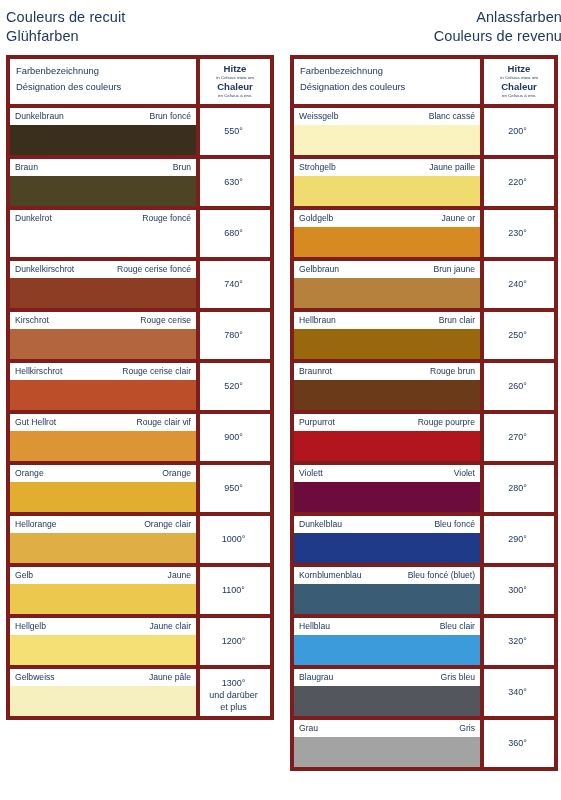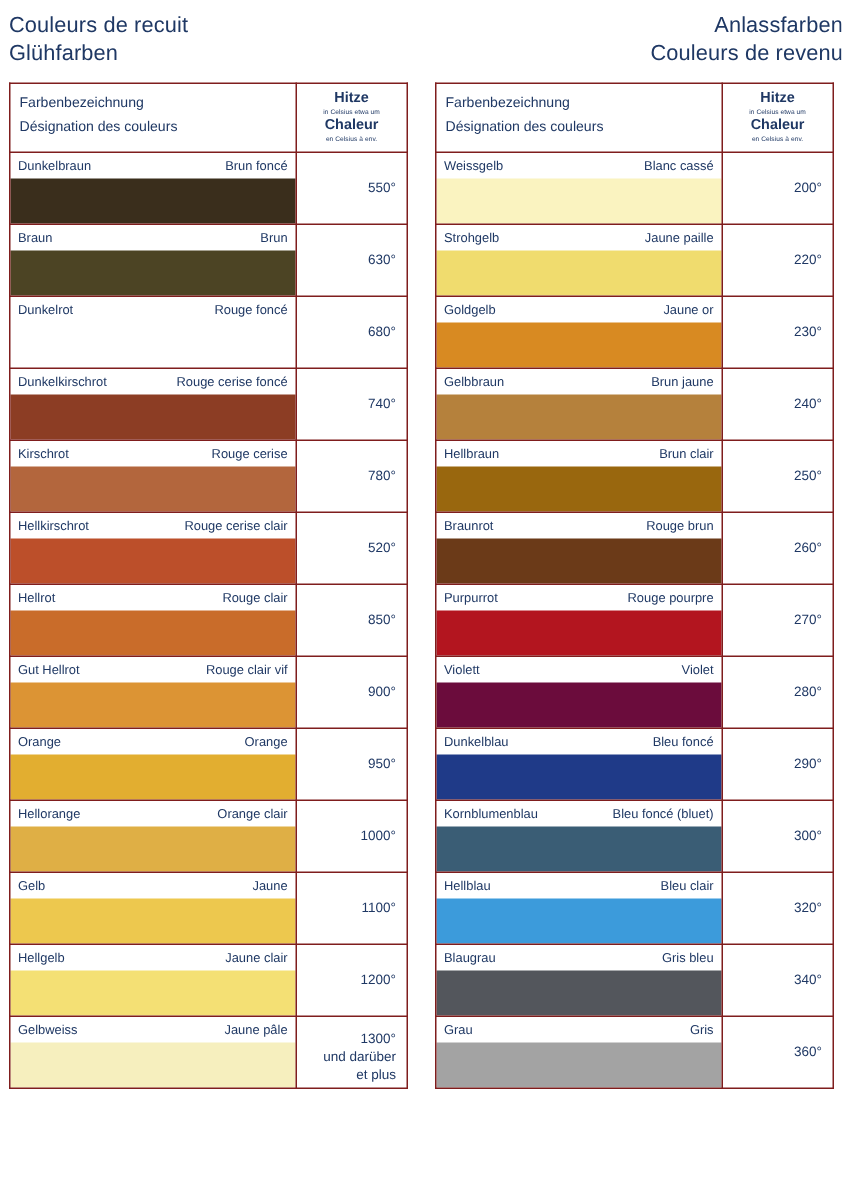--- a/index.html
+++ b/index.html
@@ -24,21 +24,21 @@
     height: 55px;
   }
   .panel-right .panel-title { text-align: right; }
 
   table.ct {
     width: 266px;
     border-collapse: collapse;
     table-layout: fixed;
     border: 1px solid #93A5CB;
   }
-  table.ct td { border: 1px solid #7f1d1d; vertical-align: top; }
+  table.ct td { border: 4px solid #7f1d1d; vertical-align: top; }
 
   .col-name { width: 190px; }
   .col-temp { width: 74px; }
 
   
   .hd-name, .hd-temp { padding: 4px 6px 5px 6px; color: #1F3864; background: #fff; }
   .hd-name div { font-size: 9.4px; line-height: 16px; }
   .hd-temp { text-align: center; }
   .hd-temp .big { font-size: 9.6px; font-weight: bold; line-height: 11px; }
   .hd-temp .sml { font-size: 4.4px; line-height: 7px; letter-spacing: 0.05px; }
@@ -48,21 +48,21 @@
   .labels {
     display: flex; justify-content: space-between;
     font-size: 8.6px; color: #1F3864;
     padding: 3px 5px 3px 5px;
     line-height: 11px;
     white-space: nowrap;
   }
   .swatch { height: 30px; width: 100%; display: block; }
 
   .cell-temp {
-    text-align: right;
+    text-align: center;
     font-size: 9px;
     color: #1F3864;
     padding: 17px 7px 0 4px;
     line-height: 12px;
   }
   .cell-temp.tall { padding-top: 8px; }
   .cell-temp .l2, .cell-temp .l3 { font-size: 9px; }
 </style>
 </head>
 <body>
@@ -160,32 +160,20 @@
               </div>
               <div class="swatch" style="background: rgb(188, 79, 42);"></div>
             </td>
             <td class="cell-temp">
               <div>520°</div>
             </td>
           </tr>
           <tr>
             <td class="cell-name">
               <div class="labels">
-                <span>Hellrot</span>
-                <span>Rouge clair</span>
-              </div>
-              <div class="swatch" style="background: rgb(201, 108, 42);"></div>
-            </td>
-            <td class="cell-temp">
-              <div>850°</div>
-            </td>
-          </tr>
-          <tr>
-            <td class="cell-name">
-              <div class="labels">
                 <span>Gut Hellrot</span>
                 <span>Rouge clair vif</span>
               </div>
               <div class="swatch" style="background: rgb(220, 148, 52);"></div>
             </td>
             <td class="cell-temp">
               <div>900°</div>
             </td>
           </tr>
           <tr>

